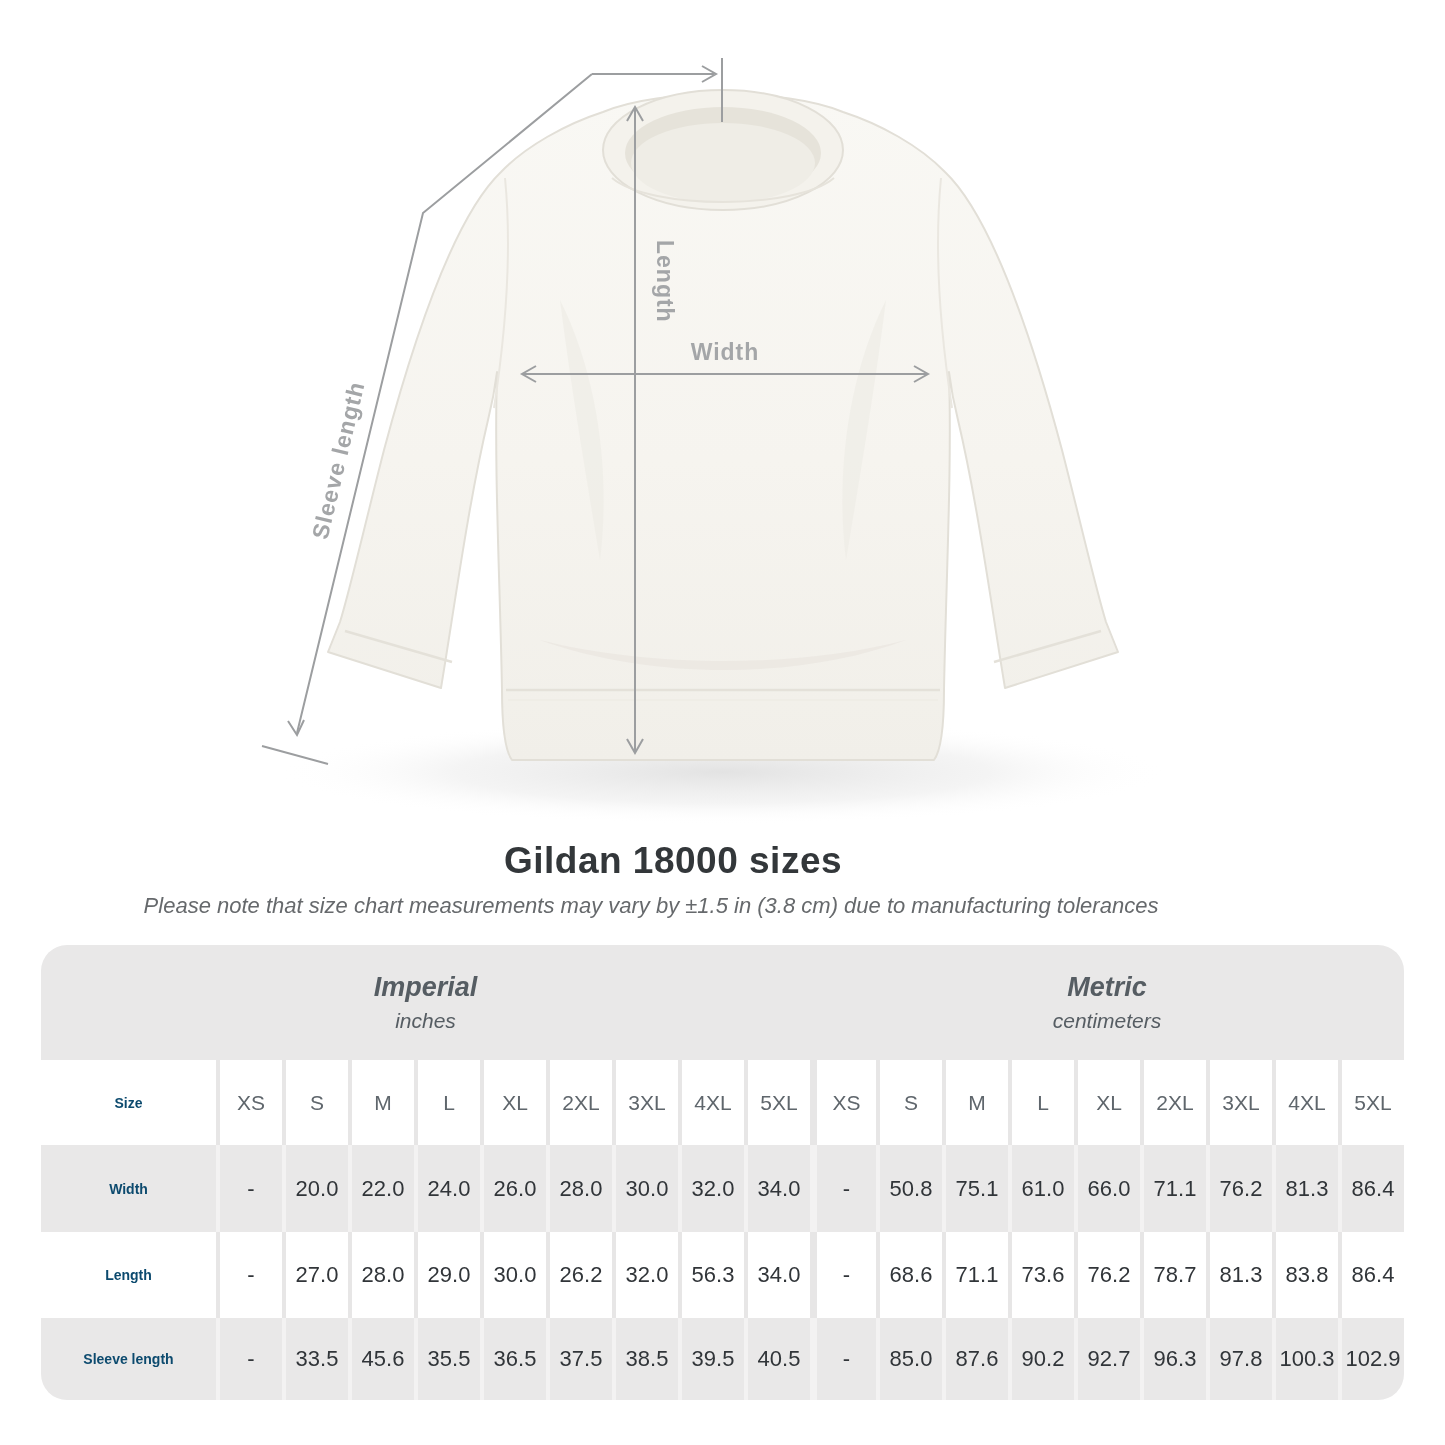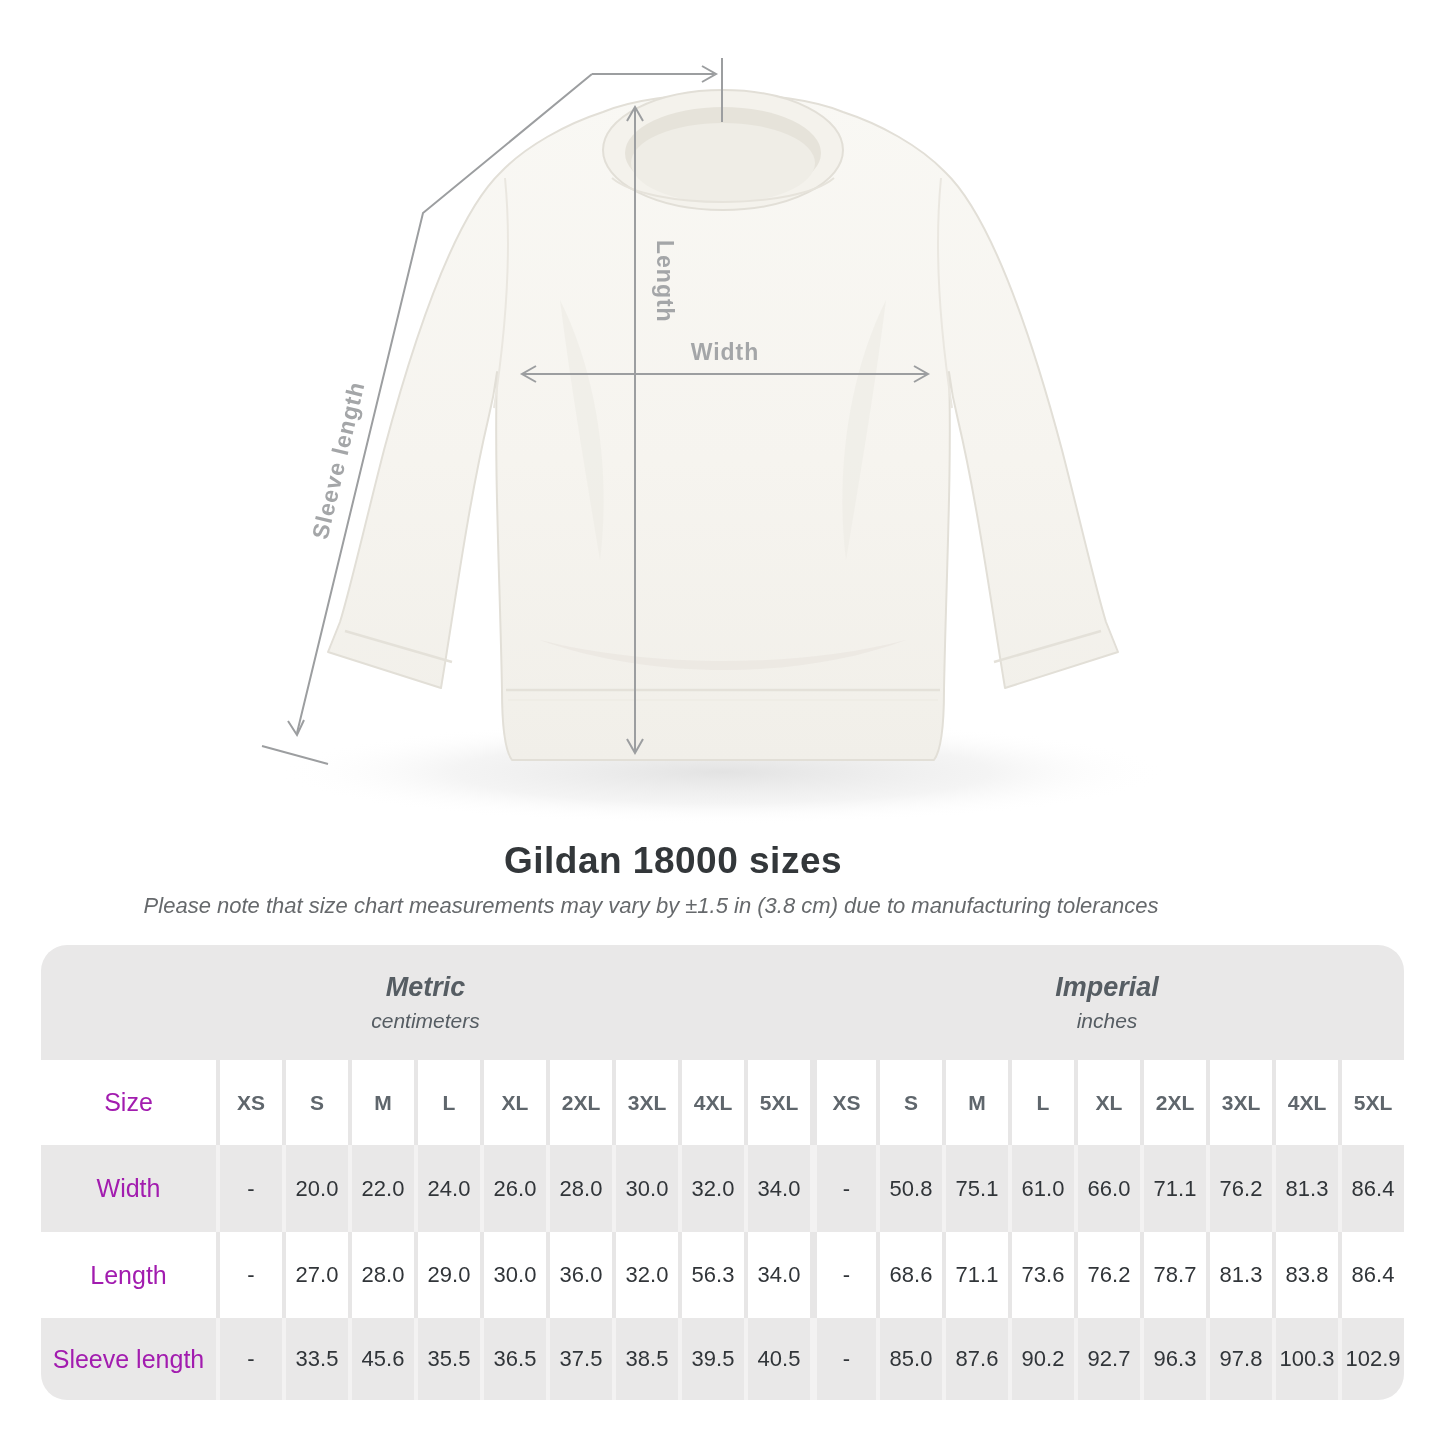--- a/index.html
+++ b/index.html
@@ -27,22 +27,22 @@
   .trow{display:grid;grid-template-columns:175px repeat(18,1fr);}
   .band{display:grid;grid-template-columns:769px 594px;background:#e9e8e8;height:115px;}
   .band .half{display:flex;flex-direction:column;align-items:center;justify-content:center;gap:6px;}
   .band .gname{font-size:27px;font-weight:bold;font-style:italic;color:#565d63;}
   .band .gunit{font-size:21px;font-style:italic;color:#565d63;}
   .cell{
     display:flex;align-items:center;justify-content:center;
     font-size:22px;color:#313539;border-left:4px solid transparent;
   }
   .cell.first{border-left:none;}
-  .cell.lbl{font-weight:normal;color:#a21caf;font-size:25px;}
-  .cell.hdr{font-weight:bold;color:#5f666c;font-size:21px;}
+  .cell.lbl{font-weight:bold;color:#0c4a6e;font-size:14px;}
+  .cell.hdr{font-weight:normal;color:#5f666c;font-size:21px;}
   .row-white{background:#ffffff;height:85px;}
   .row-white .cell{border-left-color:#e7e6e6;}
   .row-gray{background:#e9e8e8;}
   .row-gray .cell{border-left-color:#f3f2f2;}
   .trow .cell.halfsplit{border-left-width:7px;}
   .row-header{height:85px;}
   .row-h0{height:87px;}
   .row-h1{height:86px;}
   .row-h2{height:82px;}
 </style>
@@ -142,26 +142,26 @@
       </g>
     </svg>
   </div>
 
   <div class="title">Gildan 18000 sizes</div>
   <div class="subtitle">Please note that size chart measurements may vary by ±1.5 in (3.8 cm) due to manufacturing tolerances</div>
 
   <div class="size-table">
     <div class="band">
       <div class="half">
+        <div class="gname">Imperial</div>
+        <div class="gunit">inches</div>
+      </div>
+      <div class="half">
         <div class="gname">Metric</div>
         <div class="gunit">centimeters</div>
-      </div>
-      <div class="half">
-        <div class="gname">Imperial</div>
-        <div class="gunit">inches</div>
       </div>
     </div>
     <div class="trow row-white row-header" id="header-row">
         <div class="cell first lbl">Size</div>
         <div class="cell hdr">XS</div>
         <div class="cell hdr">S</div>
         <div class="cell hdr">M</div>
         <div class="cell hdr">L</div>
         <div class="cell hdr">XL</div>
         <div class="cell hdr">2XL</div>
@@ -200,21 +200,21 @@
           <div class="cell val">81.3</div>
           <div class="cell val">86.4</div>
         </div>
         <div class="trow row-white row-h1">
           <div class="cell first lbl">Length</div>
           <div class="cell val">-</div>
           <div class="cell val">27.0</div>
           <div class="cell val">28.0</div>
           <div class="cell val">29.0</div>
           <div class="cell val">30.0</div>
-          <div class="cell val">36.0</div>
+          <div class="cell val">26.2</div>
           <div class="cell val">32.0</div>
           <div class="cell val">56.3</div>
           <div class="cell val">34.0</div>
           <div class="cell val halfsplit">-</div>
           <div class="cell val">68.6</div>
           <div class="cell val">71.1</div>
           <div class="cell val">73.6</div>
           <div class="cell val">76.2</div>
           <div class="cell val">78.7</div>
           <div class="cell val">81.3</div>

